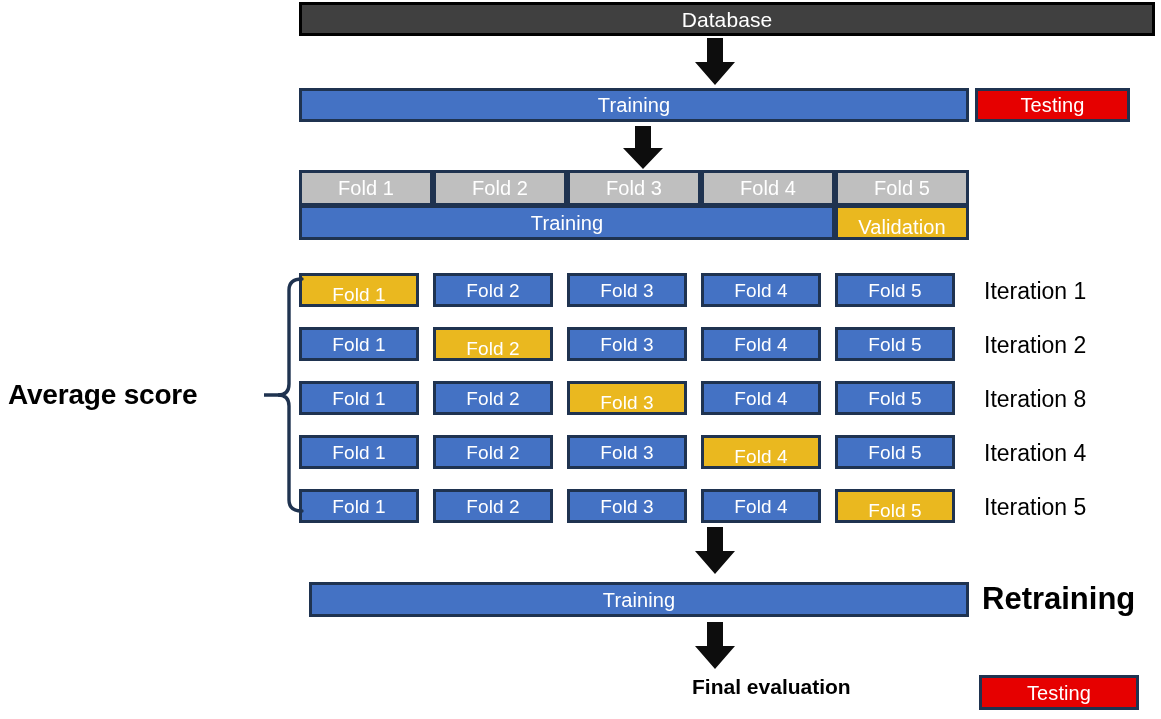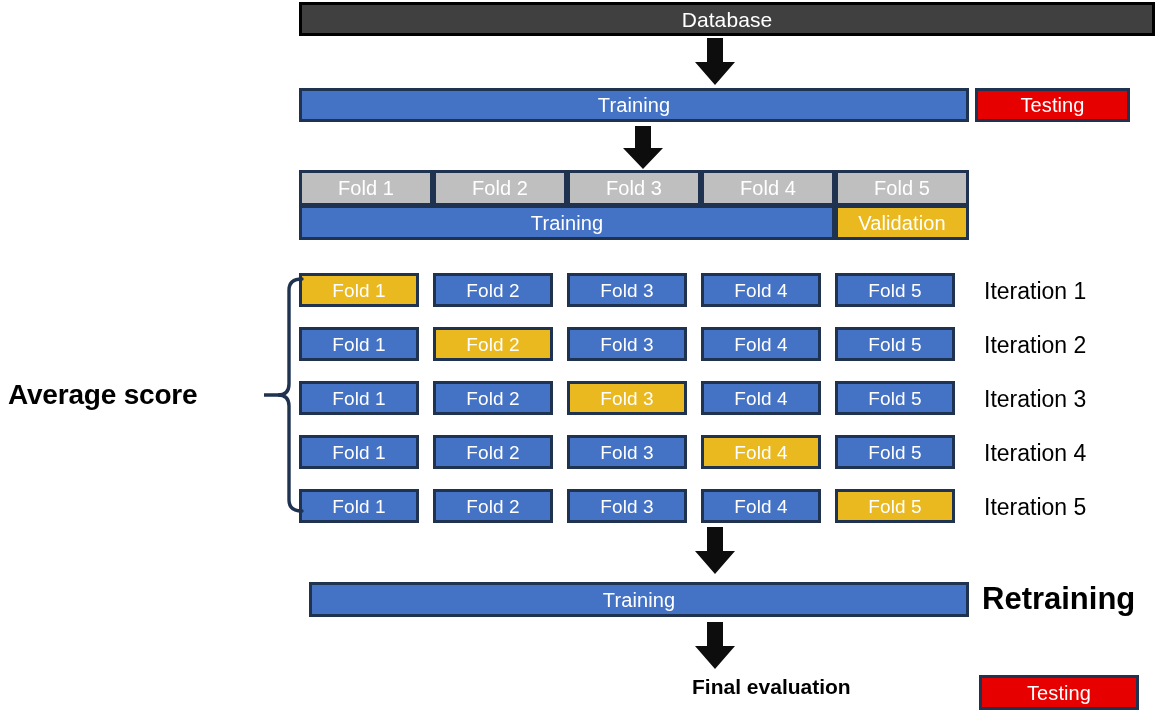--- a/index.html
+++ b/index.html
@@ -16,21 +16,21 @@
     box-sizing:border-box;
     border:3px solid #1f3350;
     display:flex;align-items:center;justify-content:center;
     color:#ffffff;
     font-size:20px;
     line-height:1;
     white-space:nowrap;
     letter-spacing:.1px;
   }
   .bar.blue{background:#4472c4;}
-  .bar.yellow{background:#eab81f;}
+  .bar.yellow{background:#eab81f;align-items:flex-end;}
   .bar.red{background:#e60000;}
   .bar.gray{background:#bfbfbf;}
   .bar.dark{background:#404040;border-color:#000000;}
 
   
   .arrow{position:absolute;}
   .arrow svg{display:block;}
 
   
   .lbl{
@@ -145,21 +145,21 @@
         </div>
         <div class="bar yellow" style="left: 567px; top: 381px; width: 120px; height: 34px; font-size: 19px;">
           <span>Fold 3</span>
         </div>
         <div class="bar blue" style="left: 701px; top: 381px; width: 120px; height: 34px; font-size: 19px;">
           <span>Fold 4</span>
         </div>
         <div class="bar blue" style="left: 835px; top: 381px; width: 120px; height: 34px; font-size: 19px;">
           <span>Fold 5</span>
         </div>
-        <div class="lbl" style="left: 984px; top: 388px; font-size: 23px;">Iteration 3</div>
+        <div class="lbl" style="left: 984px; top: 388px; font-size: 23px;">Iteration 8</div>
       </div>
       <div style="position: absolute; left: 0px; top: 0px; width: 1161px; height: 719px;">
         <div class="bar blue" style="left: 299px; top: 435px; width: 120px; height: 34px; font-size: 19px;">
           <span>Fold 1</span>
         </div>
         <div class="bar blue" style="left: 433px; top: 435px; width: 120px; height: 34px; font-size: 19px;">
           <span>Fold 2</span>
         </div>
         <div class="bar blue" style="left: 567px; top: 435px; width: 120px; height: 34px; font-size: 19px;">
           <span>Fold 3</span>

